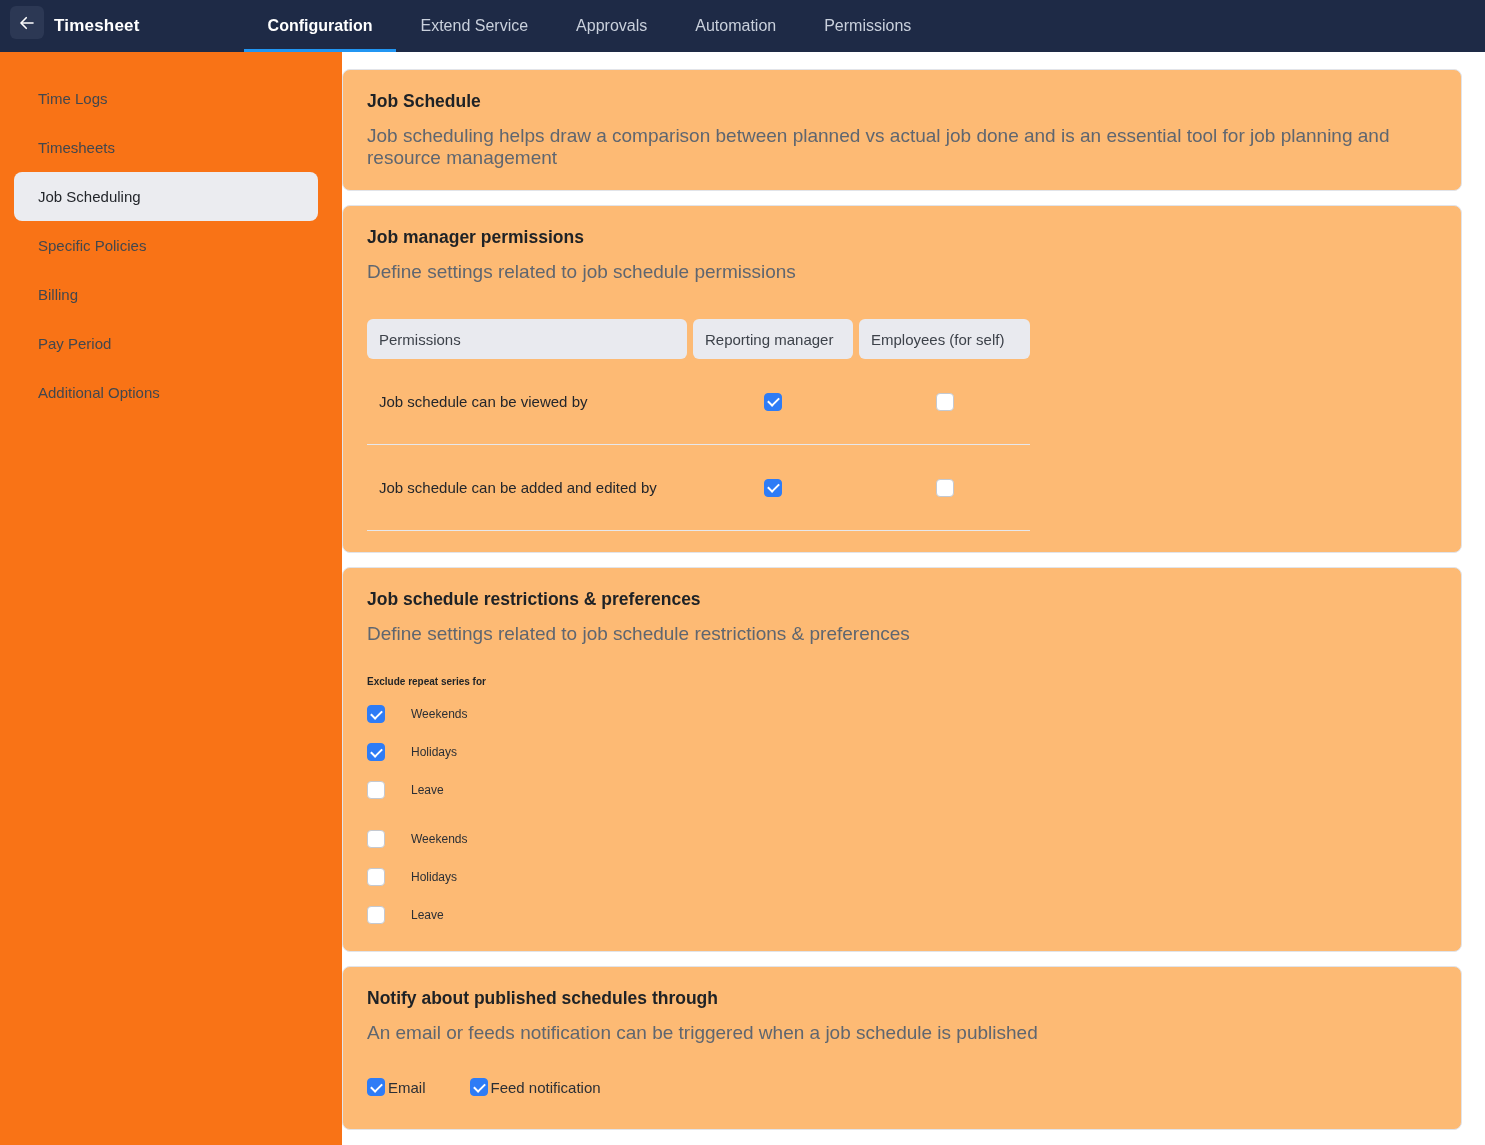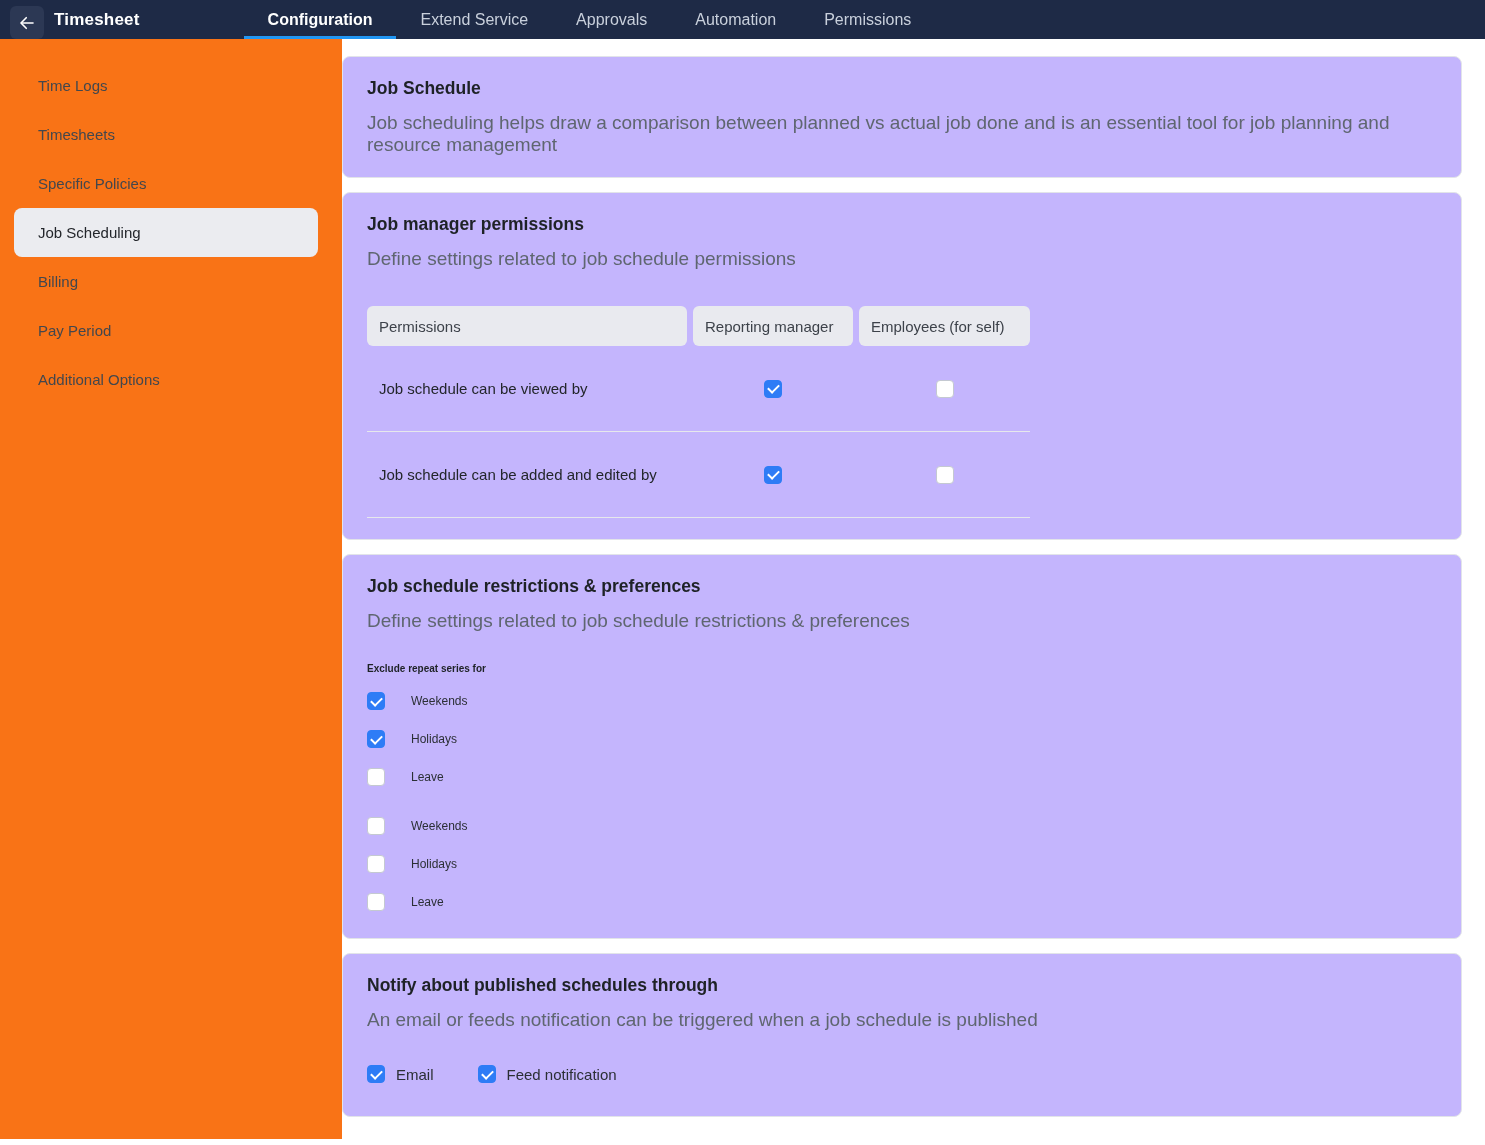--- a/index.html
+++ b/index.html
@@ -5,21 +5,21 @@
   * { margin:0; padding:0; box-sizing:border-box; }
   html,body { width:1485px; height:1145px; overflow:hidden; }
   body {
     font-family:"Liberation Sans","DejaVu Sans",sans-serif;
     background:#ffffff;
     color:#2b2f35;
   }
 
   
   .topbar {
-    height:39px;
+    height:52px;
     background:#1e2a46;
     display:flex;
     align-items:stretch;
     color:#fff;
   }
   .back-btn {
     width:34px; height:33px;
     margin:6px 10px 6px 10px;
     background:#2c3854;
     border-radius:6px;
@@ -71,21 +71,21 @@
   .side-item.active {
     background:#ebecf0;
     color:#23262b;
   }
 
   .main {
     flex:1;
     padding:17px 23px 0 0;
   }
   .card {
-    background:#c4b5fd;
+    background:#fdba74;
     border:1px solid #e2e4e9;
     border-radius:8px;
     padding:21px 24px;
     margin-bottom:14px;
   }
   .card-title {
     font-size:17.5px;
     font-weight:600;
     color:#1e2226;
     margin-bottom:13px;
@@ -169,21 +169,21 @@
 
   
   .notify-options {
     display:flex;
     gap:44px;
     margin-top:34px;
     padding-bottom:12px;
   }
   .notify-opt {
     display:flex; align-items:center;
-    gap:11px;
+    gap:3px;
     font-size:15px;
     color:#2b2f35;
   }
 </style>
 </head>
 <body>
 
 <div class="topbar">
   <div class="back-btn">
     <span>
@@ -201,22 +201,22 @@
     <div class="tab">Automation</div>
     <div class="tab">Permissions</div>
   </div>
 </div>
 
 <div class="layout">
 
   <div class="sidebar">
     <div class="side-item">Time Logs</div>
     <div class="side-item">Timesheets</div>
+    <div class="side-item active">Job Scheduling</div>
     <div class="side-item">Specific Policies</div>
-    <div class="side-item active">Job Scheduling</div>
     <div class="side-item">Billing</div>
     <div class="side-item">Pay Period</div>
     <div class="side-item">Additional Options</div>
   </div>
 
   <div class="main">
 
     <div class="card">
       <div class="card-title">Job Schedule</div>
       <div class="card-desc">Job scheduling helps draw a comparison between planned vs actual job done and is an essential tool for job planning and resource management</div>

